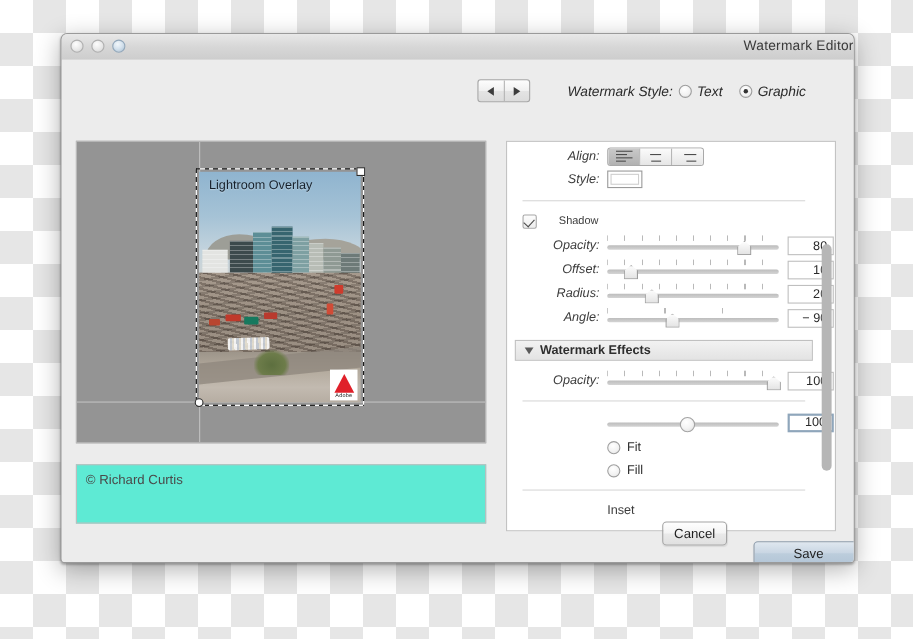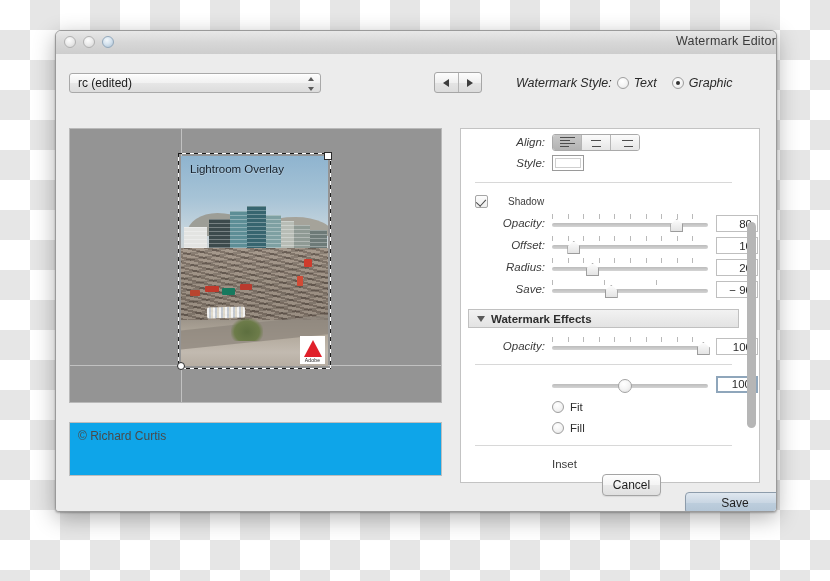--- a/index.html
+++ b/index.html
@@ -160,21 +160,21 @@
       repeating-linear-gradient(90deg,#1a1a1a 0 4px,#ffffff 4px 8px) bottom/100% 1px no-repeat,
       repeating-linear-gradient(180deg,#1a1a1a 0 4px,#ffffff 4px 8px) left/1px 100% no-repeat,
       repeating-linear-gradient(180deg,#1a1a1a 0 4px,#ffffff 4px 8px) right/1px 100% no-repeat;
   }
   .handle-sq{position:absolute;right:-4px;top:-4px;width:8px;height:8px;background:#fff;border:1px solid #2b2b2b;box-sizing:border-box;}
   .handle-ci{position:absolute;left:-4px;bottom:-4px;width:8px;height:8px;border-radius:50%;background:#fff;border:1px solid #2b2b2b;box-sizing:border-box;}
 
   
   .textbox{
     position:absolute;left:13px;top:368px;width:373px;height:54px;
-    background:#0ea5e9;border:1px solid #bdbdbd;box-sizing:border-box;
+    background:#5eead4;border:1px solid #bdbdbd;box-sizing:border-box;
     font-size:12px;color:#4a4a4a;padding:6px 8px;
   }
 
   
   .rpanel{
     position:absolute;left:404px;top:74px;width:300px;height:355px;
     background:#fff;border:1px solid #c3c3c3;box-sizing:border-box;overflow:hidden;
   }
   .rinner{position:absolute;left:0;top:0;width:285px;}
   .row{position:relative;height:22px;display:flex;align-items:center;}
@@ -274,27 +274,20 @@
     <div class="lights">
       <span class="light"></span>
       <span class="light"></span>
       <span class="light tinted"></span>
     </div>
     <div class="title">Watermark Editor</div>
   </div>
 
   <div class="body-area">
 
-    <div class="preset-select">
-      <span>rc (edited)</span>
-      <span class="stepper-arrows">
-        <i class="up"></i>
-          <i class="dn"></i>
-      </span>
-    </div>
 
     <div class="navgroup">
       <div class="navbtn">
           <i class="left"></i>
         </div>
       <div class="navbtn">
           <i class="right"></i>
         </div>
     </div>
 
@@ -438,21 +431,21 @@
           <span class="lbl">Radius:</span>
           <span class="slider">
             <span class="ticks"></span>
               <span class="track"></span>
             <span class="thumb-tri" style="left:26%"></span>
           </span>
           <span class="numfield">20</span>
         </div>
 
         <div class="row">
-          <span class="lbl">Save:</span>
+          <span class="lbl">Angle:</span>
           <span class="slider">
             <span class="ticks coarse"></span>
               <span class="track"></span>
             <span class="thumb-tri" style="left:38%"></span>
           </span>
           <span class="numfield">− 90</span>
         </div>
 
         <div style="height:9px"></div>
 

